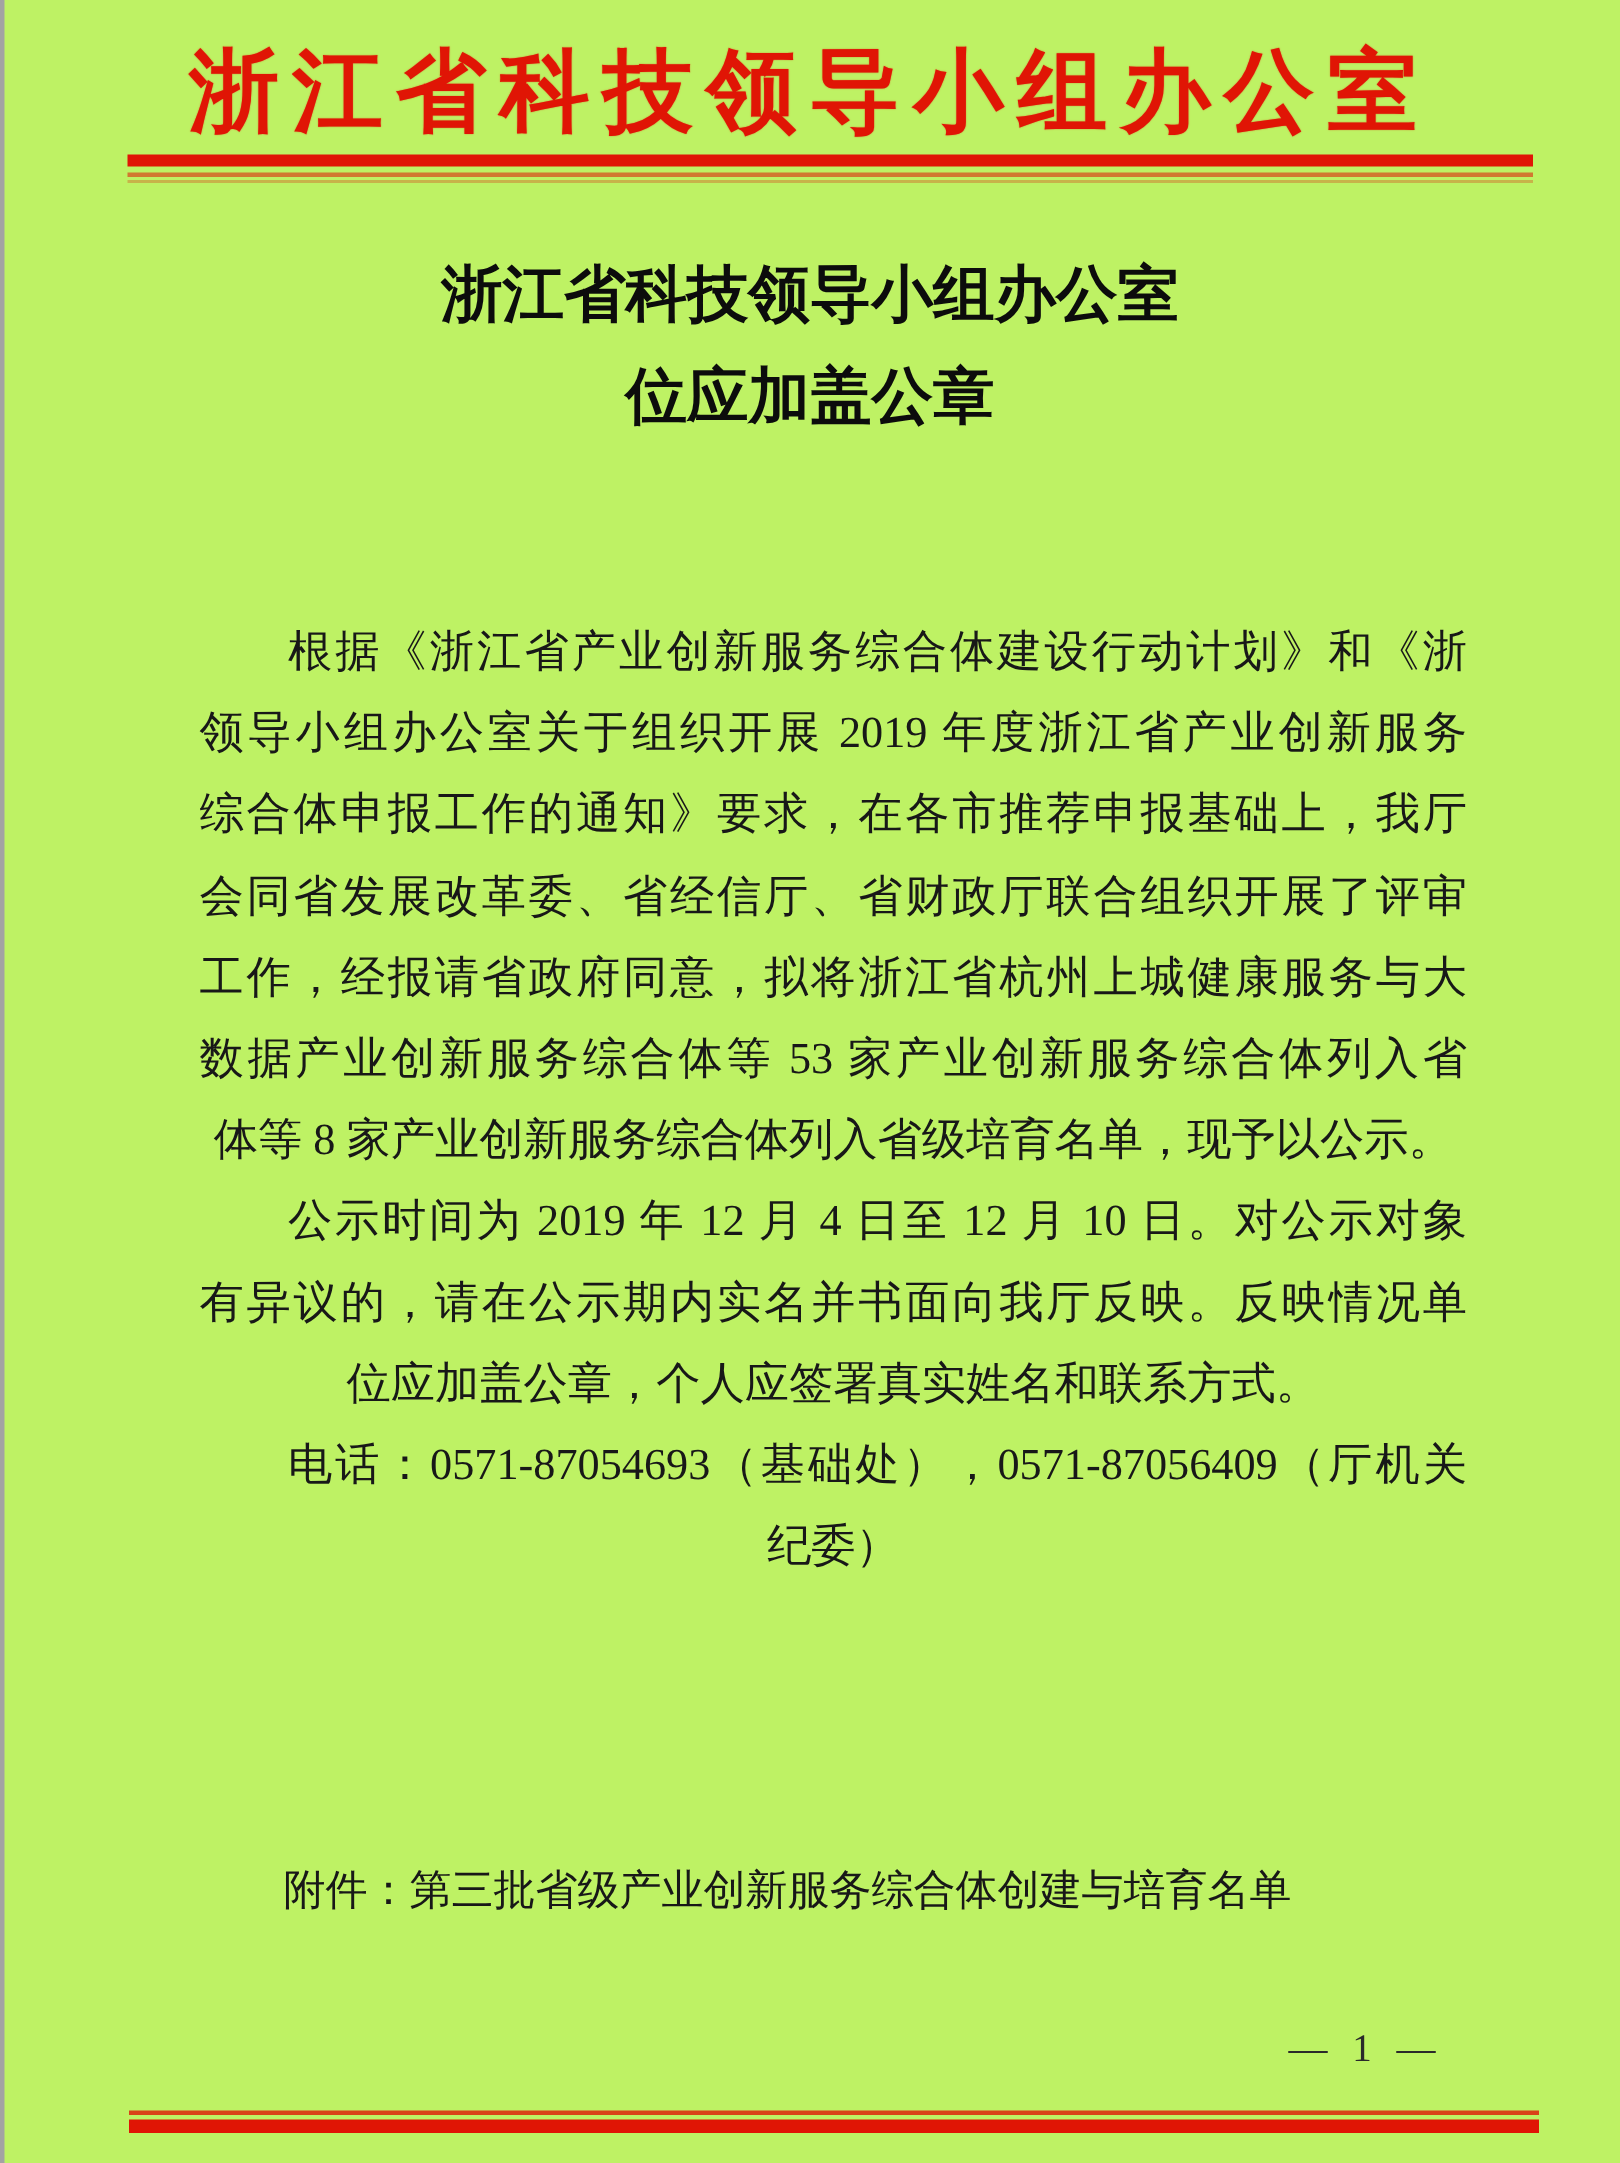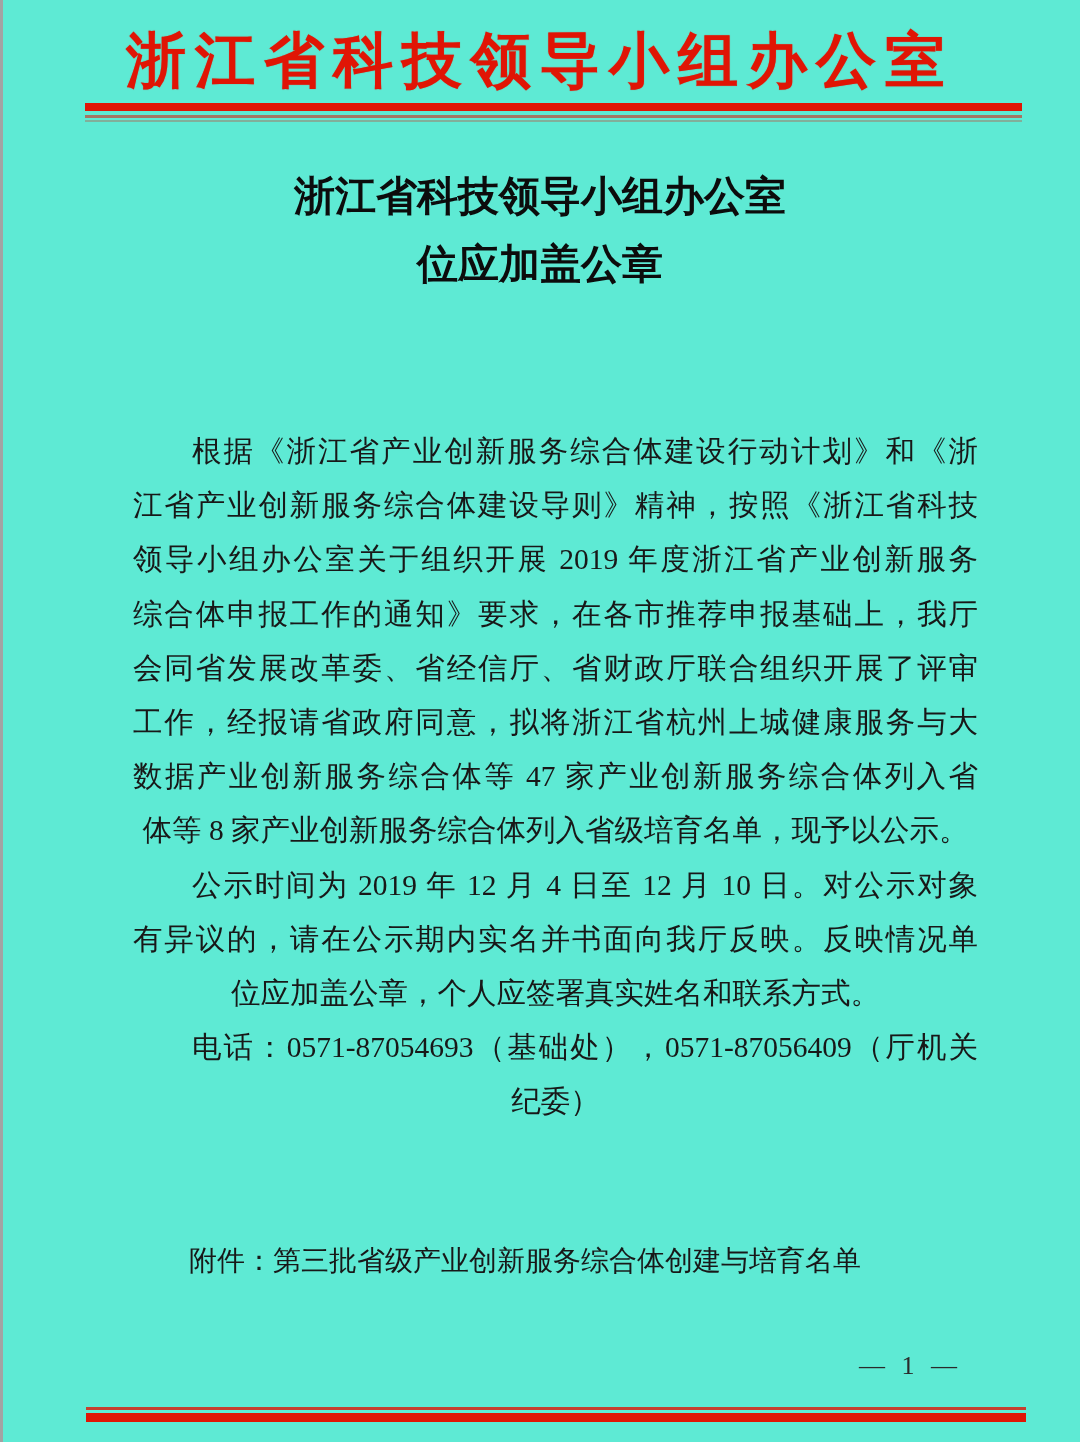--- a/index.html
+++ b/index.html
@@ -1,20 +1,20 @@
 <!DOCTYPE html>
 <html><head>
 <meta charset="utf-8">
 <style>
   html,body{margin:0;padding:0;background:#e9e9e9;}
   .page{
     position:relative;
     width:1080px;height:1442px;
     margin:0 auto;
-    background:#5eead4;
+    background:#bef264;
     overflow:hidden;
     font-family:"Liberation Serif","DejaVu Serif",serif;
     color:#161616;
   }
   .edge-left{
     position:absolute;left:0;top:0;bottom:0;width:3px;
     background:#a3a3a3;
   }
   
   .letterhead{
@@ -37,21 +37,21 @@
     position:absolute;top:162px;left:0;right:0;
     text-align:center;
     font-size:41px;
     font-weight:bold;
     line-height:68px;
     color:#0c0c0c;
     white-space:nowrap;
   }
   
   .body-text{
-    position:absolute;top:424px;left:133px;width:845px;
+    position:absolute;top:408px;left:133px;width:845px;
     font-size:29.5px;
     color:#181818;
   }
   .bline{
     line-height:54.2px;
     height:54.2px;
     white-space:normal;
     overflow:hidden;
     text-align:center;
   }
@@ -91,26 +91,25 @@
     <div class="r3"></div>
   </div>
 
   <div class="doc-title">
       <div>浙江省科技领导小组办公室</div>
       <div>位应加盖公章</div>
     </div>
 
   <div class="body-text">
       <div class="bline ind jst">根据《浙江省产业创新服务综合体建设行动计划》和《浙</div>
-      <div class="bline jst">江省产业创新服务综合体建设导则》精神，按照《浙江省科技</div>
       <div class="bline jst">领导小组办公室关于组织开展 2019 年度浙江省产业创新服务</div>
       <div class="bline jst">综合体申报工作的通知》要求，在各市推荐申报基础上，我厅</div>
       <div class="bline jst">会同省发展改革委、省经信厅、省财政厅联合组织开展了评审</div>
       <div class="bline jst">工作，经报请省政府同意，拟将浙江省杭州上城健康服务与大</div>
-      <div class="bline jst">数据产业创新服务综合体等 47 家产业创新服务综合体列入省</div>
+      <div class="bline jst">数据产业创新服务综合体等 53 家产业创新服务综合体列入省</div>
       <div class="bline">体等 8 家产业创新服务综合体列入省级培育名单，现予以公示。</div>
       <div class="bline ind jst">公示时间为 2019 年 12 月 4 日至 12 月 10 日。对公示对象</div>
       <div class="bline jst">有异议的，请在公示期内实名并书面向我厅反映。反映情况单</div>
       <div class="bline">位应加盖公章，个人应签署真实姓名和联系方式。</div>
       <div class="bline ind jst">电话：0571-87054693（基础处），0571-87056409（厅机关</div>
       <div class="bline">纪委）</div>
     </div>
 
   <div class="attachment">附件：第三批省级产业创新服务综合体创建与培育名单</div>
 

